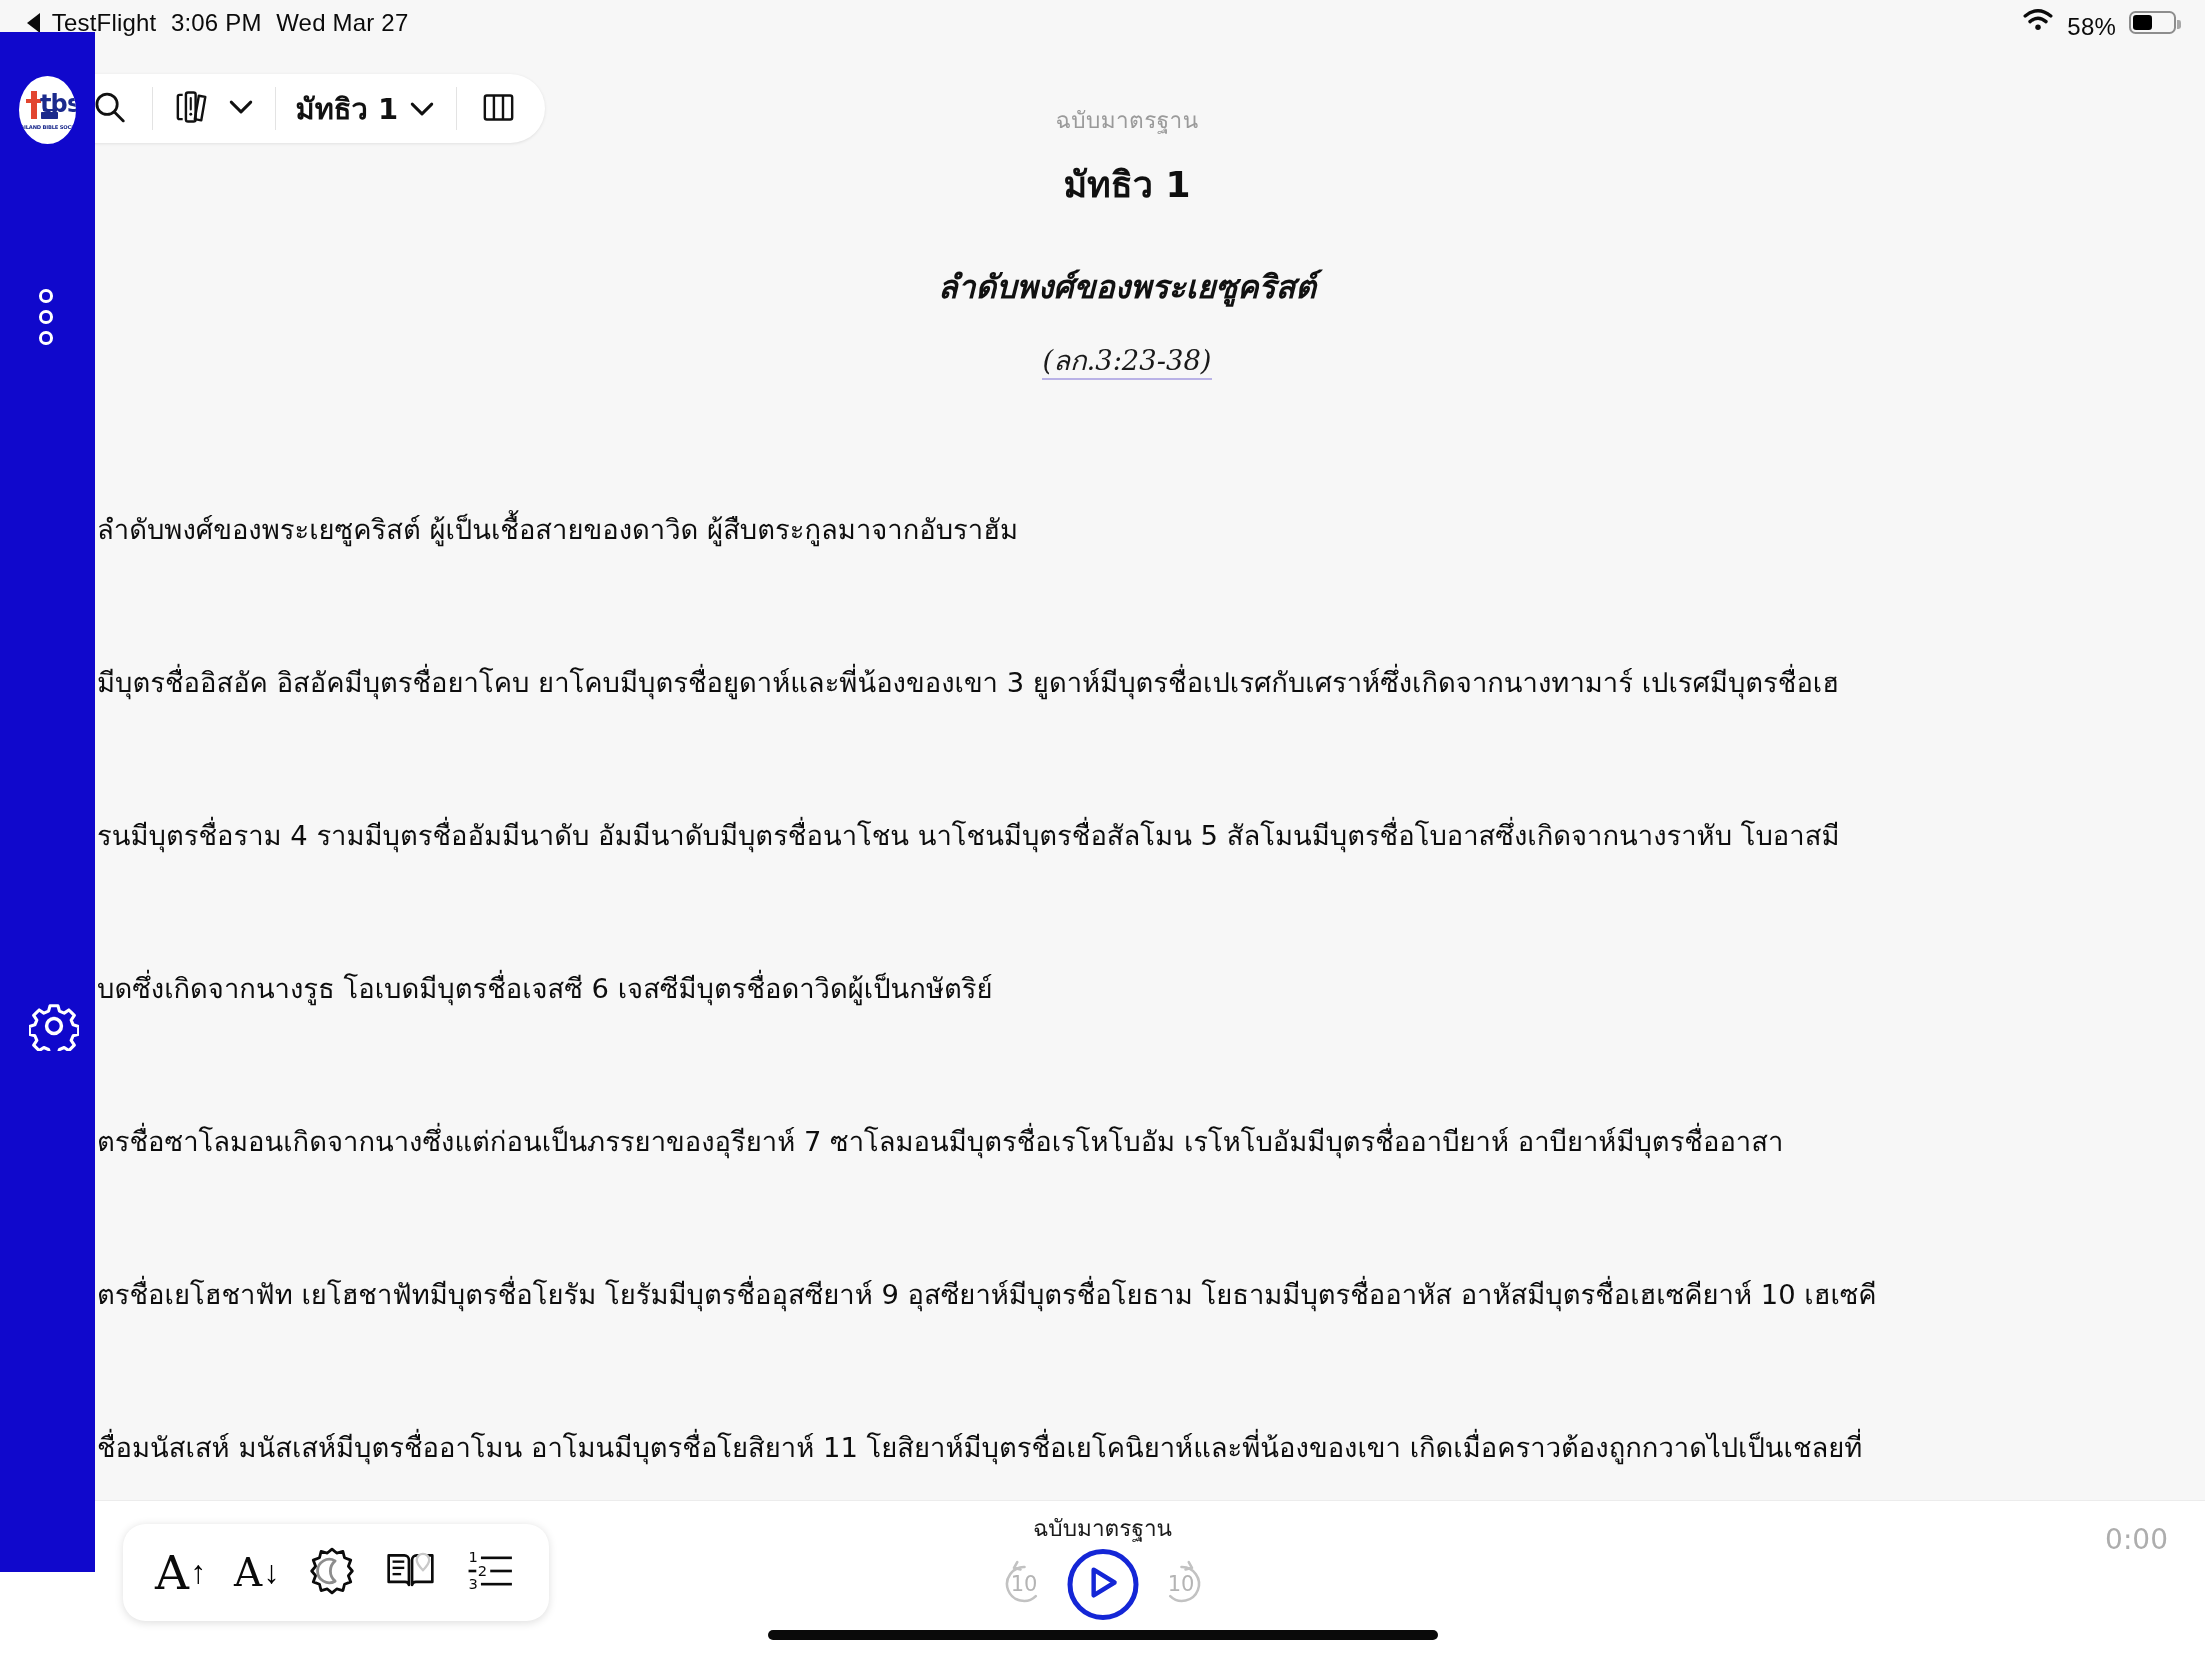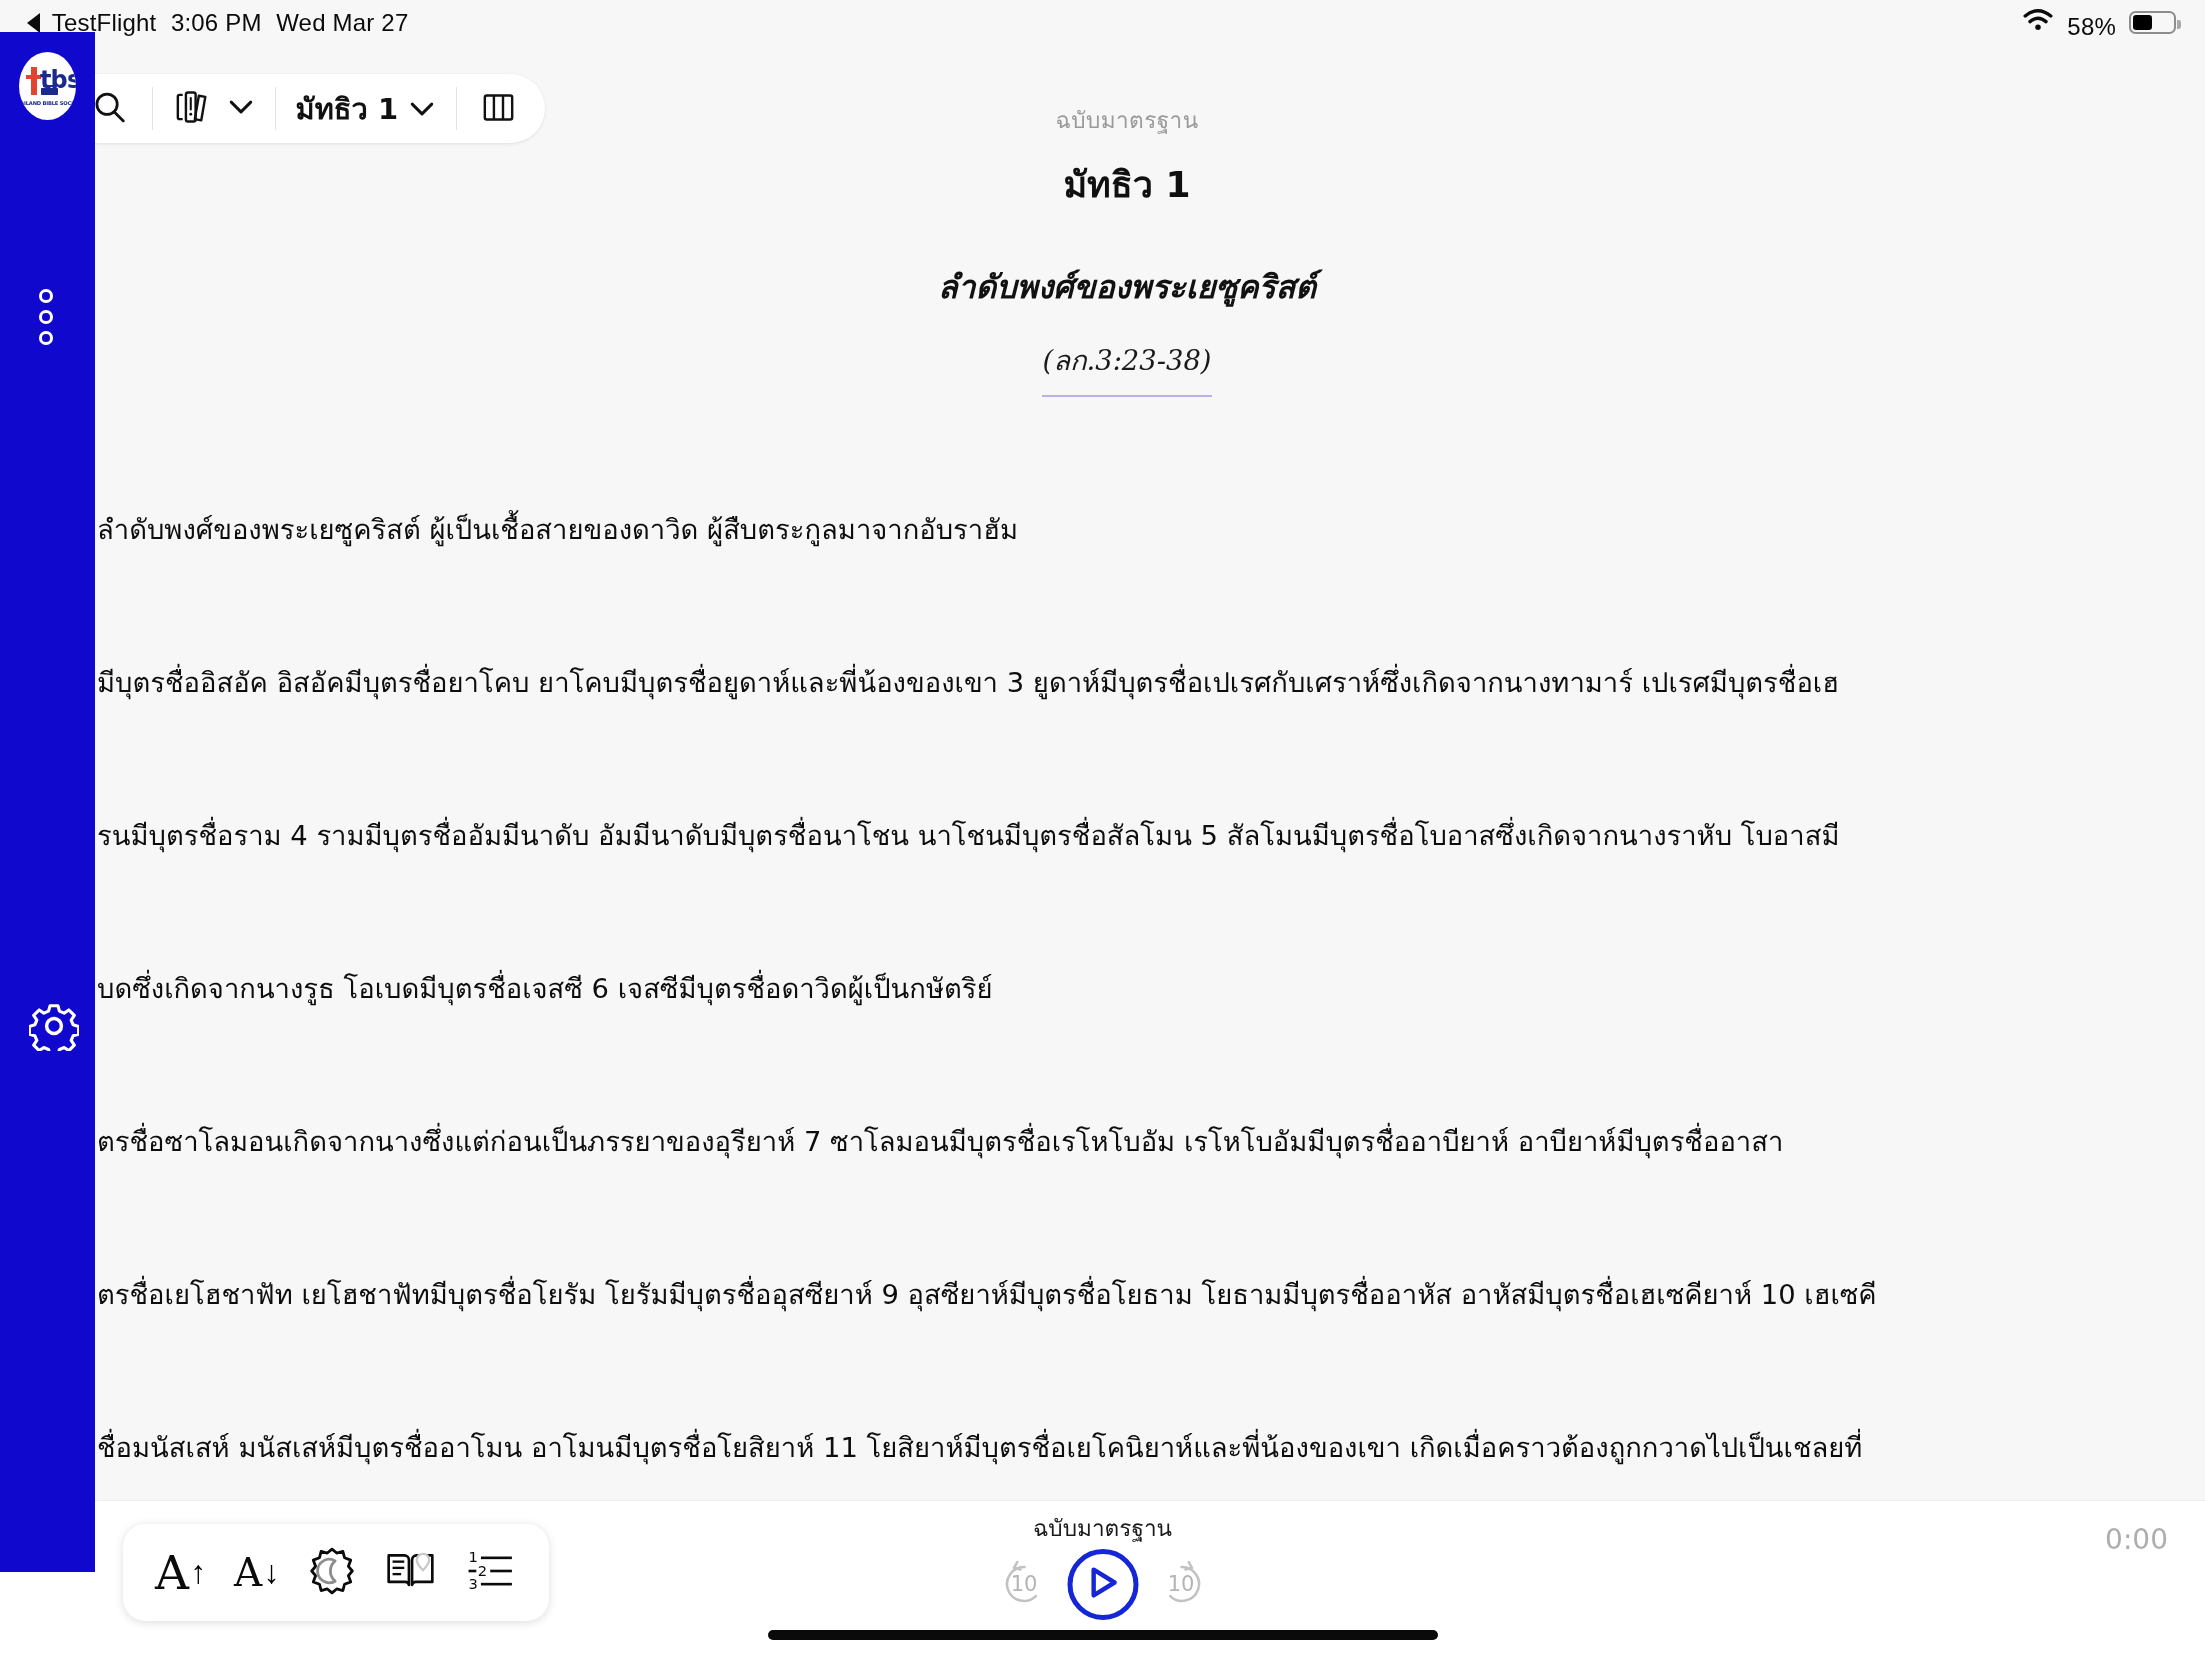--- a/index.html
+++ b/index.html
@@ -41,21 +41,21 @@
     width: 44%; background: #000; border-radius: 3.2px;
   }
 
   
   .sidebar {
     position: absolute; left: 0; top: 32px; width: 95px; height: 1540px;
     background: #1008cc;
     z-index: 40;
   }
   .tbs-logo {
-    position: absolute; left: 19.4px; top: 20px; width: 57px; height: 68px;
+    position: absolute; left: 19.4px; top: 44px; width: 57px; height: 68px;
     background: #ffffff; border-radius: 50%;
     display: flex; flex-direction: column; align-items: center; justify-content: center;
     overflow: hidden;
   }
   .tbs-mark { position: relative; width: 45px; height: 34px; }
   .tbs-cross-v { position: absolute; left: 5.7px; top: 1.6px; width: 5.7px; height: 27.4px; background: #e2452f; }
   .tbs-cross-h { position: absolute; left: 0.8px; top: 9px; width: 15.3px; height: 4.8px; background: #e2452f; }
   .tbs-b {
     position: absolute; left: 14.5px; top: 2.4px;
     font-family: "DejaVu Sans", sans-serif; font-weight: 700; font-size: 24px;
@@ -130,21 +130,21 @@
     text-align: center; font-size: 32px; font-weight: 700; font-style: italic;
     color: #111; font-family: "DejaVu Sans", "Liberation Sans", sans-serif;
     margin-top: 48px;
   }
   .sec-ref {
     text-align: center; font-size: 27.4px; font-style: italic; color: #1a1a1a;
     font-family: "DejaVu Serif", serif;
     margin-top: 27.4px;
   }
   .sec-ref span {
-    border-bottom: 2.4px solid #b9b2e6; padding-bottom: 19px;
+    border-bottom: 2.4px solid #b9b2e6; padding-bottom: 2px;
   }
   .body-text {
     font-family: "DejaVu Sans", "Liberation Sans", sans-serif;
     font-size: 27.4px; line-height: 51px; color: #0d0d0d;
     text-align: left; margin-top: 19.4px;
     margin-left: -137px;   
     padding-left: 137px;
     white-space: pre-wrap;
   }
   .para { margin-top: 0; }

